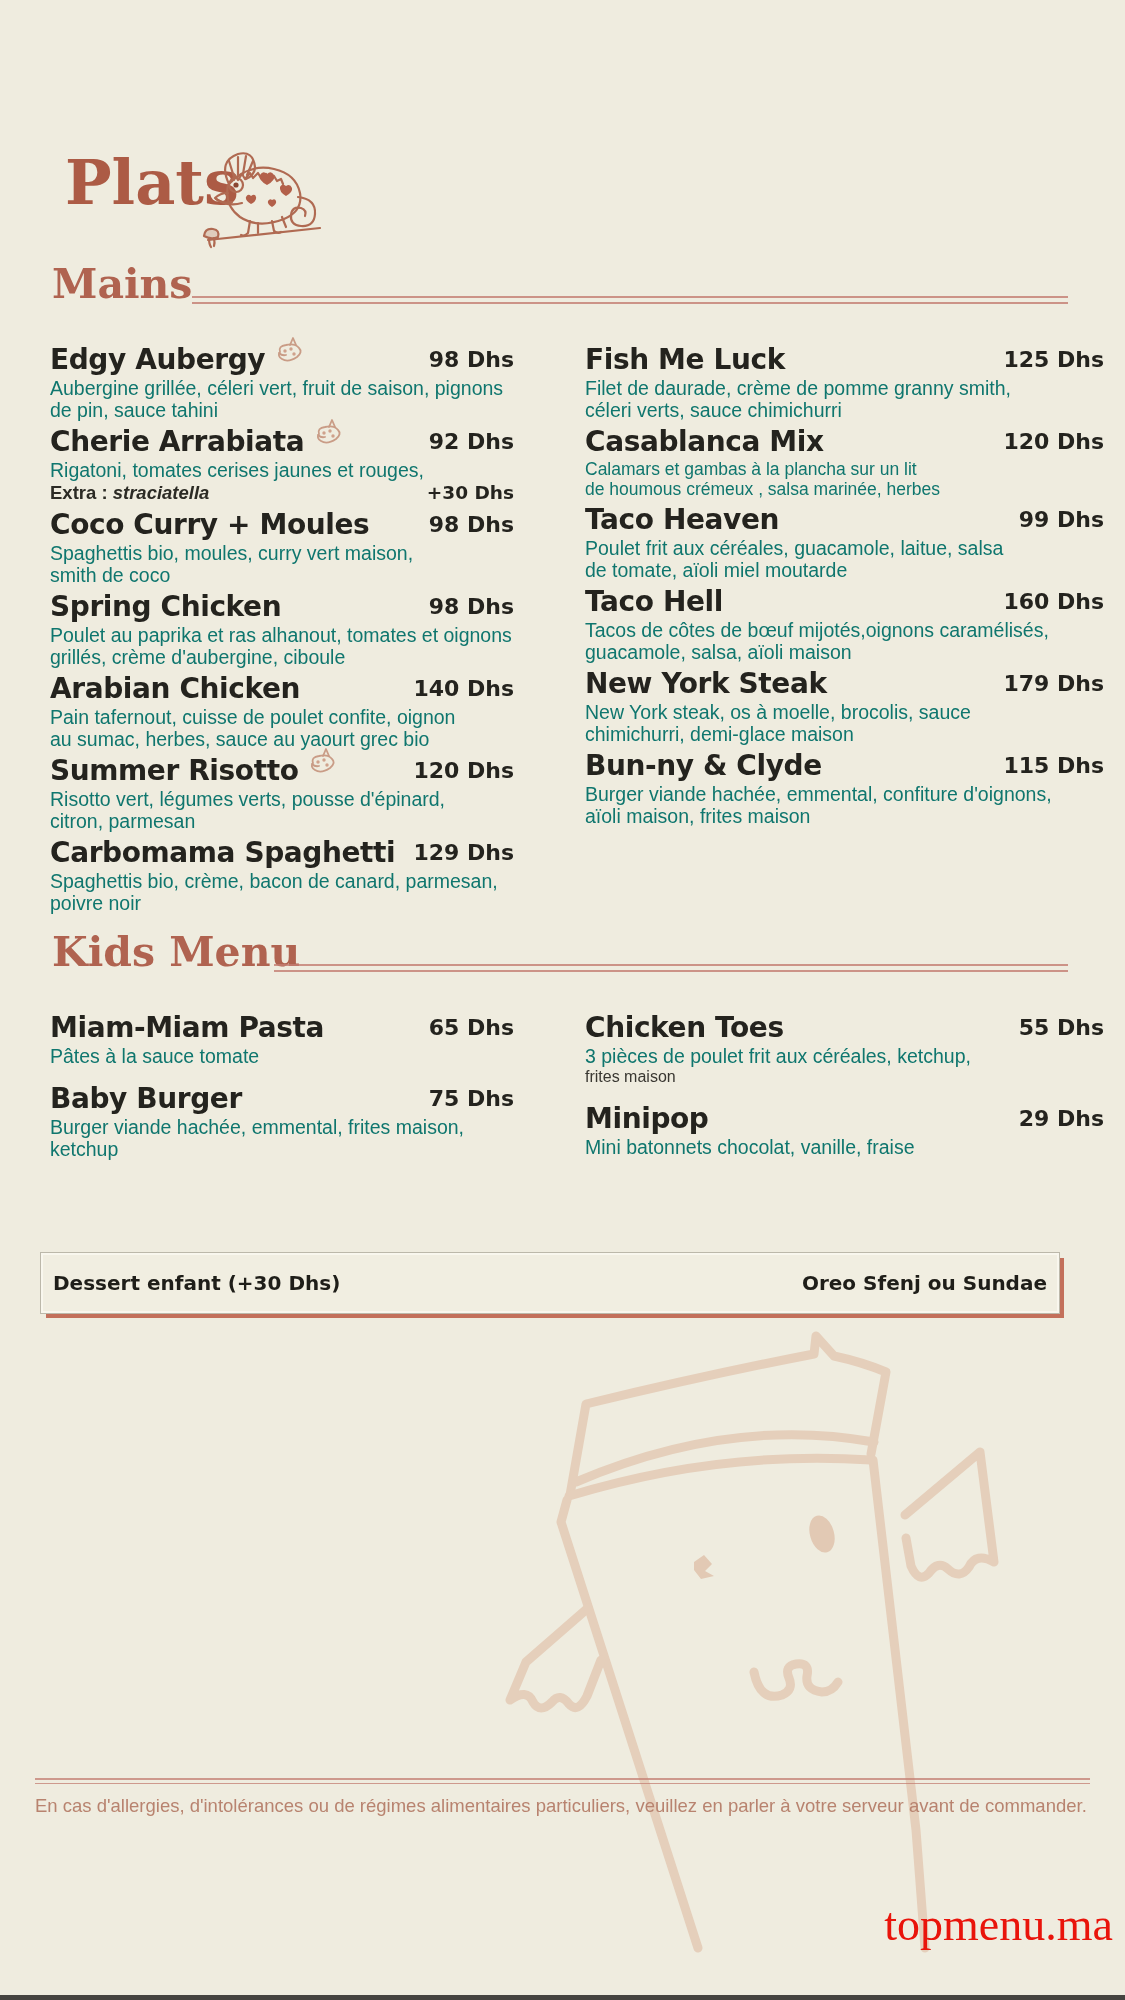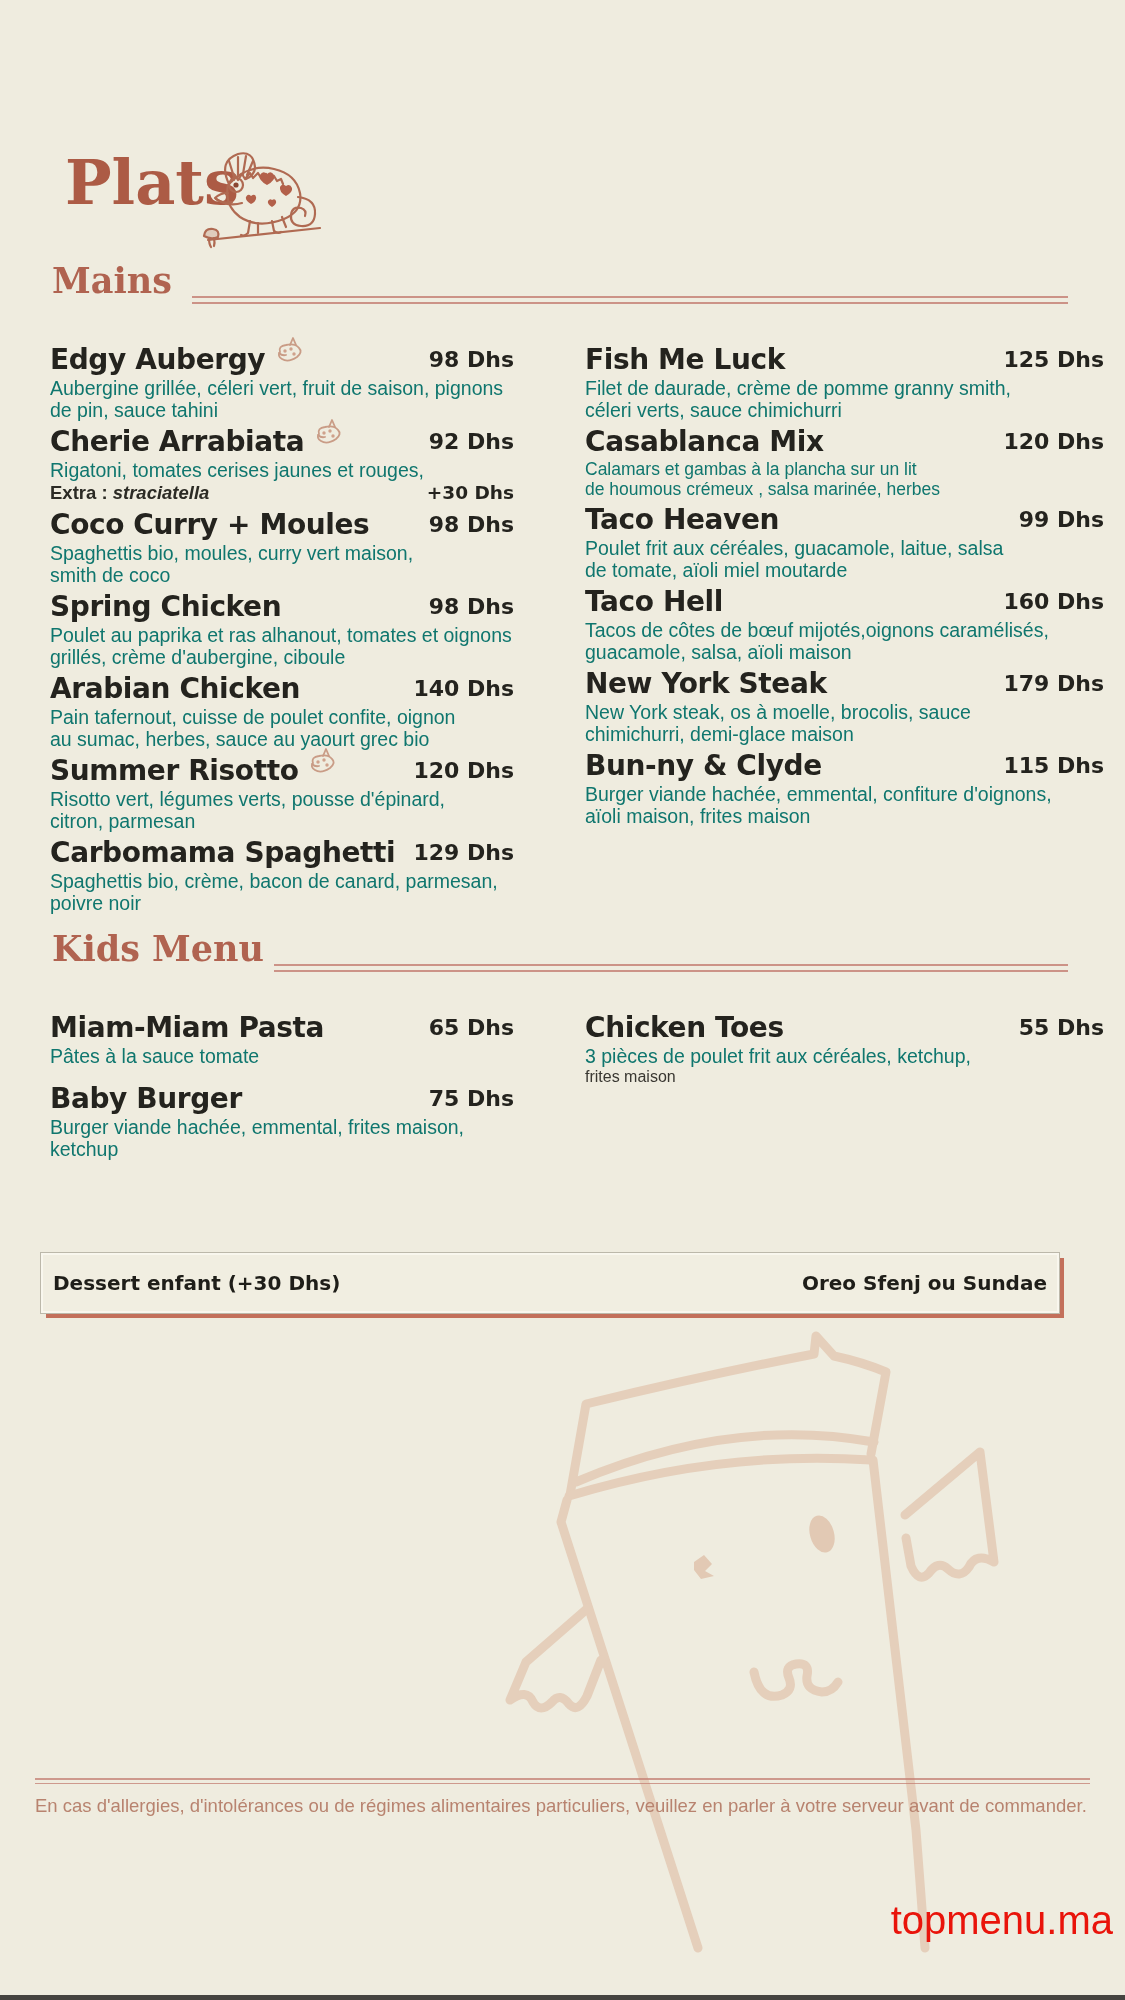--- a/index.html
+++ b/index.html
@@ -3,21 +3,21 @@
 <meta charset="utf-8">
 <style>
   html,body{margin:0;padding:0;background:#d8d5c9;}
   .page{position:relative;width:1125px;height:2000px;background:#efecdf;overflow:hidden;
         font-family:"Liberation Sans",sans-serif;margin:0 auto;}
 
   
   .title{position:absolute;left:54px;top:146px;font-family:"DejaVu Serif",serif;font-weight:bold;
          font-size:62px;color:#ac5b45;margin-left:11px;}
   .chameleon{position:absolute;left:198px;top:140px;}
-  .section-head{position:absolute;font-family:"DejaVu Serif",serif;font-weight:bold;font-size:35px;color:#b06350;}
+  .section-head{position:absolute;font-family:"DejaVu Serif",serif;font-weight:bold;font-size:41px;color:#b06350;}
   #mains-head{left:52px;top:260px;}
   #kids-head{left:52px;top:928px;}
   .rule{position:absolute;height:4px;border-top:2px solid #c47e72;border-bottom:2px solid #c47e72;opacity:.8;}
   #mains-rule{left:192px;top:296px;width:876px;}
   #kids-rule{left:274px;top:964px;width:794px;}
 
   
   .col{position:absolute;}
   #col-mains-0{left:50px;top:344px;width:464px;}
   #col-mains-1{left:585px;top:344px;width:519px;}
@@ -46,22 +46,22 @@
           background:#f1eee1;border:1px solid #bcb8aa;
           box-shadow:5px 5px 0 -1px #c3705b, inset 0 0 0 2px #f9f7ee;
           display:flex;align-items:center;justify-content:space-between;padding:0 12px;z-index:2;}
   .banner-label,.banner-value{font-family:"DejaVu Sans",sans-serif;font-weight:bold;font-size:20px;color:#1f1e19;}
 
   
   .sketch{position:absolute;left:470px;top:1330px;z-index:0;}
   .footer-rule{position:absolute;left:35px;top:1778px;width:1055px;height:3px;
                border-top:2px solid #c47e72;border-bottom:1px solid #c47e72;opacity:.75;z-index:2;}
   .footer-note{position:absolute;left:35px;top:1795px;font-size:18.5px;color:#b8836f;white-space:nowrap;z-index:2;}
-  .watermark{position:absolute;right:12px;top:1898px;font-size:40px;color:#e9140b;z-index:3;
-             font-family:Liberation Sans, sans-serif;}
+  .watermark{position:absolute;right:12px;top:1898px;font-size:46px;color:#e9140b;z-index:3;
+             font-family:Liberation Serif, serif;}
   .bottom-bar{position:absolute;left:0;bottom:0;width:100%;height:5px;background:#45433f;z-index:4;}
 </style>
 </head>
 <body>
 
 <div class="page">
 
   <div class="title">Plats</div>
 
   <svg class="chameleon" width="128" height="120" viewBox="0 0 128 120">
@@ -302,20 +302,29 @@
       <div class="item">
         <div class="item-head">
           <span class="item-name">Chicken Toes</span>
           <span class="item-price">55 Dhs</span>
         </div>
         <div class="item-desc">
           <div class="desc-line">3 pièces de poulet frit aux céréales, ketchup,</div>
         </div>
         <div class="tiny-line">frites maison</div>
       </div>
+      <div class="item">
+        <div class="item-head">
+          <span class="item-name">Minipop</span>
+          <span class="item-price">29 Dhs</span>
+        </div>
+        <div class="item-desc">
+          <div class="desc-line">Mini batonnets chocolat, vanille, fraise</div>
+        </div>
+      </div>
     </div>
 
   <div class="banner">
     <span class="banner-label">Dessert enfant (+30 Dhs)</span>
     <span class="banner-value">Oreo Sfenj ou Sundae</span>
   </div>
 
   <svg class="sketch" width="620" height="645" viewBox="0 0 620 645">
     <g fill="none" stroke="#e5cfbb" stroke-width="9" stroke-linecap="round" stroke-linejoin="round">
       <path d="M100 165 L116 74 Q 240 44 344 24 L 346 6 L 364 26 Q 392 32 416 42 L 401 124"></path>

